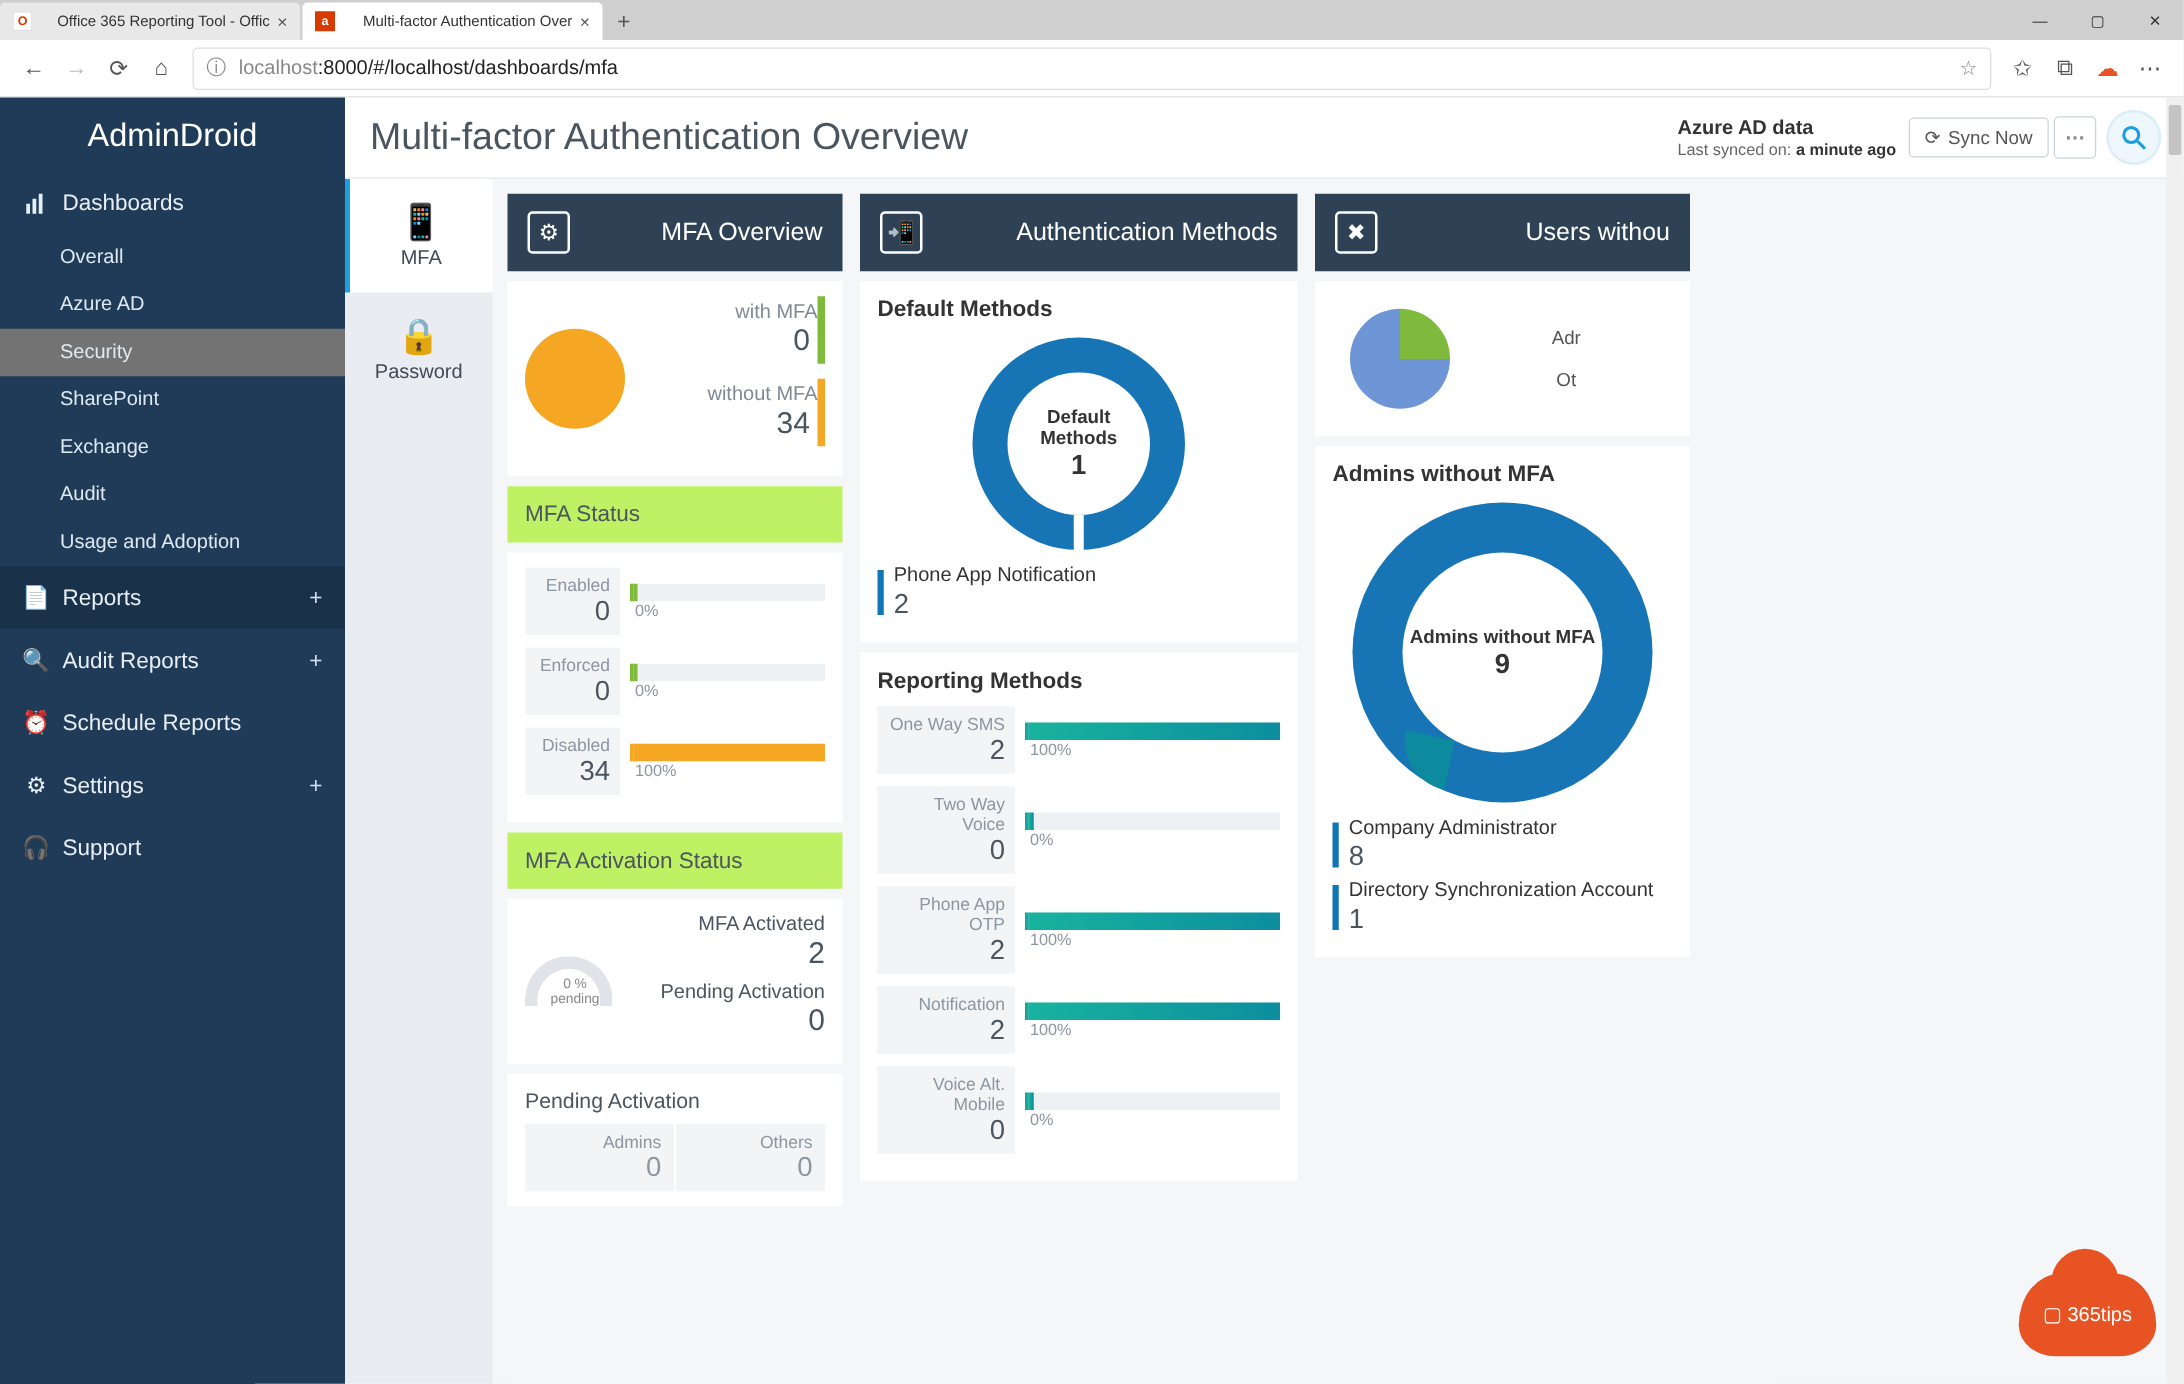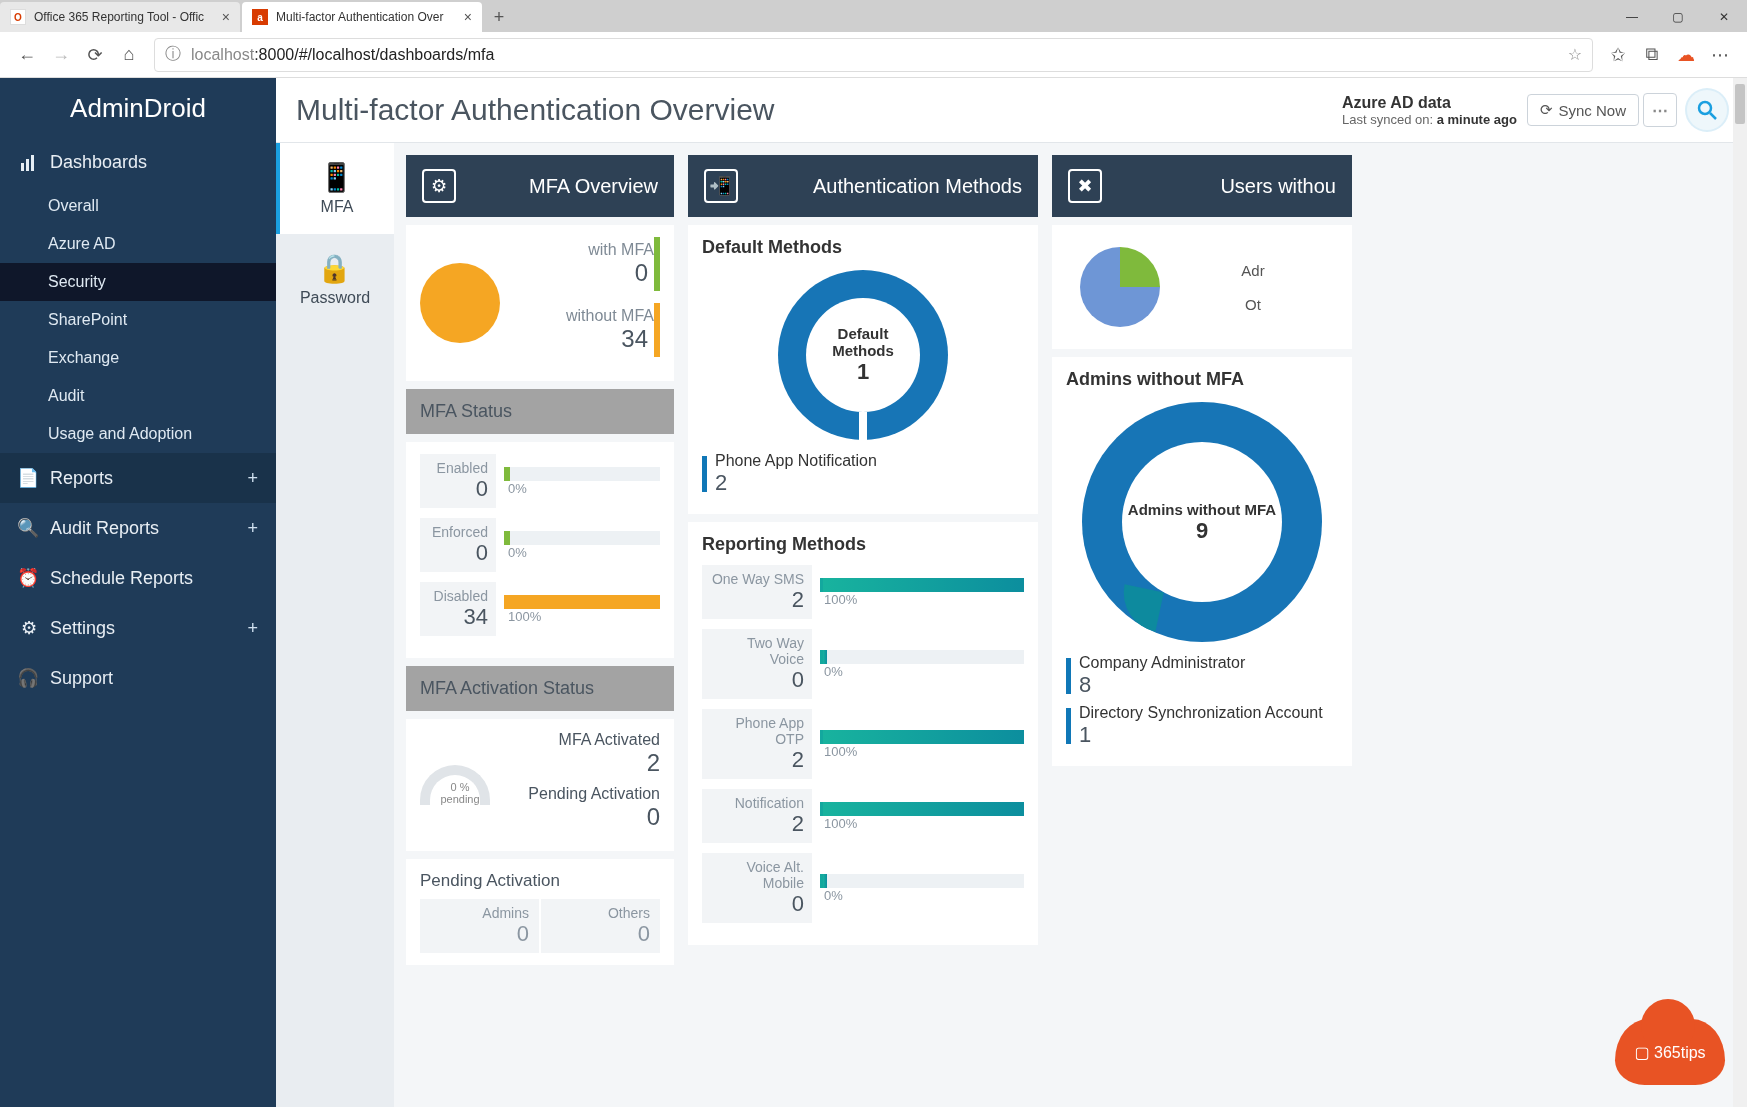--- a/index.html
+++ b/index.html
@@ -5,21 +5,21 @@
 * { box-sizing: border-box; margin: 0; padding: 0; font-family: "Segoe UI", Arial, sans-serif; }
 body { background: #e5e5e5; overflow: hidden; }
 
 
 .browser-chrome { background: #cfcfcf; height: 32px; display: flex; align-items: flex-end; }
 .tab { background: #e8e8e8; height: 30px; display: flex; align-items: center; padding: 0 10px; margin-right: 2px; border-radius: 4px 4px 0 0; min-width: 240px; max-width: 260px; font-size: 12px; color: #333; }
 .tab.active { background: #fff; }
 .tab .favicon { width: 16px; height: 16px; margin-right: 8px; display:inline-flex; align-items:center; justify-content:center; font-size:10px; }
 .fav-o365 { background:#fff; color:#d83b01; font-weight:bold; border:1px solid #ddd; }
 .fav-ad { background:#d83b01; color:#fff; font-weight:bold; }
-.tab .title { flex:1; overflow:hidden; white-space:nowrap; text-overflow:ellipsis; }
+.tab .title { flex:1; overflow:hidden; white-space:nowrap; text-overflow:ellipsis;text-align:right; }
 .tab .close { font-size:14px; color:#555; margin-left:6px; cursor:pointer; }
 .newtab { width:30px; height:30px; display:flex; align-items:center; justify-content:center; font-size:18px; color:#555; cursor:pointer; }
 .window-controls { margin-left:auto; display:flex; }
 .window-controls div { width:46px; height:30px; display:flex; align-items:center; justify-content:center; font-size:12px; color:#333; cursor:pointer;}
 .browser-toolbar { background:#fff; height:46px; display:flex; align-items:center; padding:0 10px; border-bottom:1px solid #ddd;}
 .tb-btn { width:34px; height:34px; display:flex; align-items:center; justify-content:center; font-size:18px; color:#555; cursor:pointer; }
 .tb-btn.disabled { color:#bbb; }
 .url-bar { flex:1; height:34px; display:flex; align-items:center; border:1px solid #ddd; border-radius:4px; margin:0 8px; padding:0 10px; font-size:16px; color:#333; }
 .url-host { color:#888; }
 .url-path { color:#222; }
@@ -27,21 +27,21 @@
 
 
 .app { position:absolute; top:78px; left:0; right:0; bottom:0; display:flex; background:#f4f6f8; }
 .sidebar { width:276px; background:#1f3b58; color:#e6eef5; display:flex; flex-direction:column; }
 .brand { height:60px; display:flex; align-items:center; justify-content:center; font-size:26px; color:#fff; font-weight:300; }
 .nav-section { padding:14px 18px; display:flex; align-items:center; font-size:18px; color:#e8eef4; cursor:pointer; }
 .nav-section.dark { background:#19324a; }
 .nav-section .icon { width:22px; margin-right:10px; display:inline-flex; align-items:center; justify-content:center; }
 .nav-section .plus { margin-left:auto; font-size:18px; color:#cfe0ef; }
 .nav-sub { padding:10px 18px 10px 48px; font-size:16px; color:#dfe9f2; cursor:pointer; }
-.nav-sub.active { background:#0f172a; }
+.nav-sub.active { background:#737373; }
 
 .content { flex:1; display:flex; flex-direction:column; overflow:hidden; }
 .page-header { background:#fff; padding:12px 20px; display:flex; align-items:center; border-bottom:1px solid #e2e6ea; }
 .page-title { font-size:30px; color:#4a5560; font-weight:400; flex:1; }
 .sync-info { text-align:left; margin-right:10px; }
 .sync-info .h { font-size:16px; font-weight:600; color:#333; }
 .sync-info .s { font-size:13px; color:#666; }
 .sync-info .s b { color:#333; font-weight:600; }
 .sync-btn { border:1px solid #ccd3da; border-radius:4px; padding:6px 12px; font-size:15px; color:#555; display:flex; align-items:center; gap:6px; cursor:pointer; }
 .header-more { border:1px solid #ccd3da; border-radius:4px; width:34px; height:34px; display:flex; align-items:center; justify-content:center; margin-left:4px; font-weight:bold; color:#888; cursor:pointer; }
@@ -52,21 +52,21 @@
 .subnav-item { padding:18px 0; text-align:center; color:#3f4b57; cursor:pointer; }
 .subnav-item.active { background:#fff; border-left:4px solid #1a9fe0; }
 .subnav-item .ic { font-size:28px; display:block; margin-bottom:4px; }
 .cards { flex:1; padding:12px; display:flex; gap:14px; overflow-x:auto; }
 .card-col { min-width:268px; display:flex; flex-direction:column; gap:8px; }
 .card-col.wide { min-width:350px; }
 .card-head { background:#2e4155; color:#fff; padding:14px 16px; font-size:20px; display:flex; align-items:center; }
 .card-head .ic { width:34px; height:34px; border:2px solid #fff; border-radius:4px; display:flex; align-items:center; justify-content:center; margin-right:10px; font-size:18px; }
 .card-head .t { margin-left:auto; }
 .panel { background:#fff; padding:12px 14px; }
-.panel.gray { background:#a3a3a3; font-size:18px; color:#4a5560; }
+.panel.gray { background:#bef264; font-size:18px; color:#4a5560; }
 
 .ov-top { display:flex; align-items:center; gap:26px;}
 .orange-circle { width:80px; height:80px; border-radius:50%; background:#f5a623;}
 .ov-stats { flex:1; }
 .ov-stat { display:flex; align-items:center; justify-content:flex-end; padding:4px 0; border-right:6px solid; margin-bottom:12px;}
 .ov-stat.green { border-color:#7fba3c; color:#7f8a95;}
 .ov-stat.orange{ border-color:#f5a623; color:#7f8a95;}
 .ov-stat .lbl { font-size:16px; }
 .ov-stat .val { font-size:24px; color:#4a5560; margin-left:14px; margin-right:6px; }
 .row-bar { display:flex; align-items:center; gap:8px; margin-bottom:10px;}

